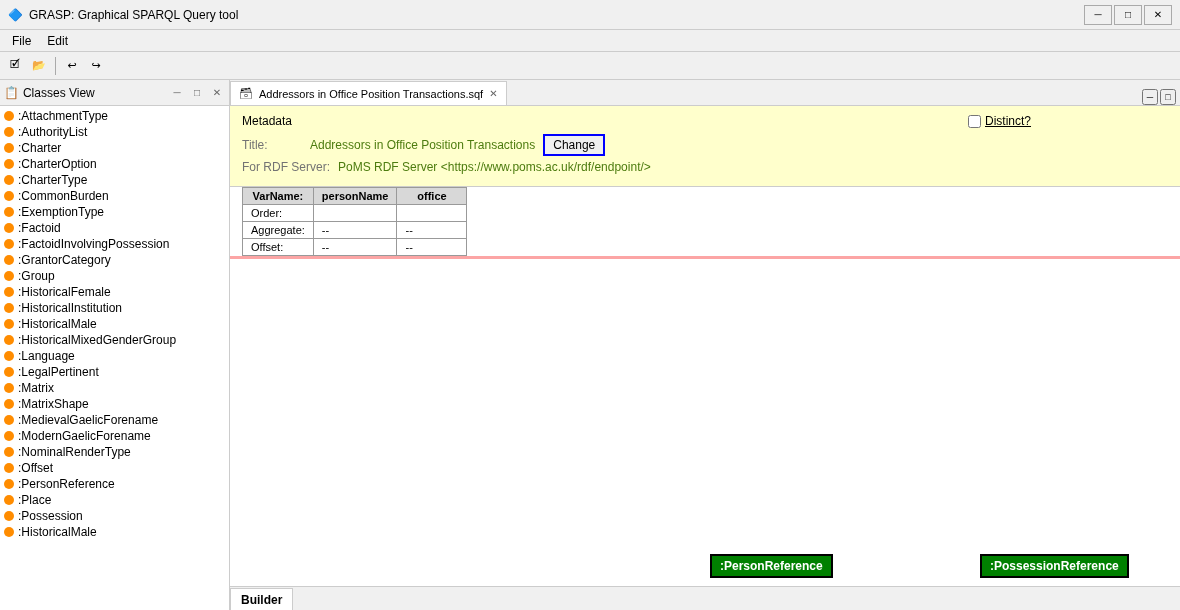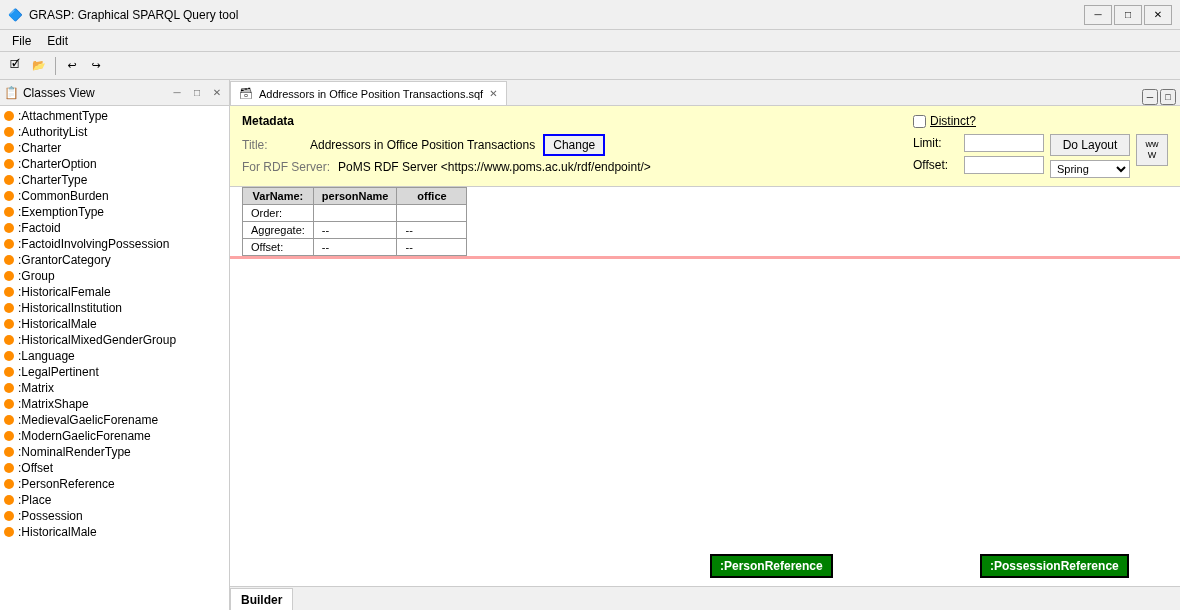--- a/index.html
+++ b/index.html
@@ -142,24 +142,24 @@
     
     .metadata-section {
       background: #ffffcc;
       border-bottom: 1px solid #ccc;
       padding: 8px 12px;
       display: flex;
       gap: 16px;
       align-items: flex-start;
     }
     .metadata-left { flex: 1; }
-    .metadata-title { font-size: 12px; font-weight: bold; margin-bottom: 6px; }
+    .metadata-title { font-size: 12px; font-weight: normal; margin-bottom: 6px; }
     .metadata-row { display: flex; align-items: center; gap: 8px; margin-bottom: 4px; font-size: 12px; }
     .metadata-label { min-width: 60px; color: #737373; }
-    .metadata-value { color: #000000; }
+    .metadata-value { color: #4d7c0f; }
     .change-btn {
       background: #f0f0f0;
       border: 2px solid #0000ff;
       padding: 2px 8px;
       cursor: pointer;
       font-size: 12px;
     }
     .metadata-right {
       display: flex;
       flex-direction: column;
@@ -456,39 +456,20 @@
             <span class="metadata-label">For RDF Server:</span>
             <span class="metadata-value">PoMS RDF Server &lt;https://www.poms.ac.uk/rdf/endpoint/&gt;</span>
           </div>
         </div>
         <div class="metadata-right">
           <div class="distinct-row">
             <label class="checkbox-label">
               <input type="checkbox" style="">
               <span>Distinct?</span>
             </label>
-          </div>
-          <div class="layout-www-row">
-            <div>
-              <div class="field-row">
-                <span class="field-label">Limit:</span>
-                <input type="text" class="field-input" style="">
-              </div>
-              <div class="field-row" style="margin-top:4px;">
-                <span class="field-label">Offset:</span>
-                <input type="text" class="field-input" style="">
-              </div>
-            </div>
-            <div style="display:flex;flex-direction:column;gap:4px;">
-              <button class="do-layout-btn">Do Layout</button>
-              <select class="spring-select">
-                <option>Spring</option>
-              </select>
-            </div>
-            <button class="www-btn" style="font-size:9px;line-height:1.2;">ww<br>W</button>
           </div>
         </div>
       </div>
 
       <div class="query-table-wrapper">
         <table class="query-table">
           <tbody>
               <tr class="header-row">
             <th>VarName:</th>
             <th>personName</th>

